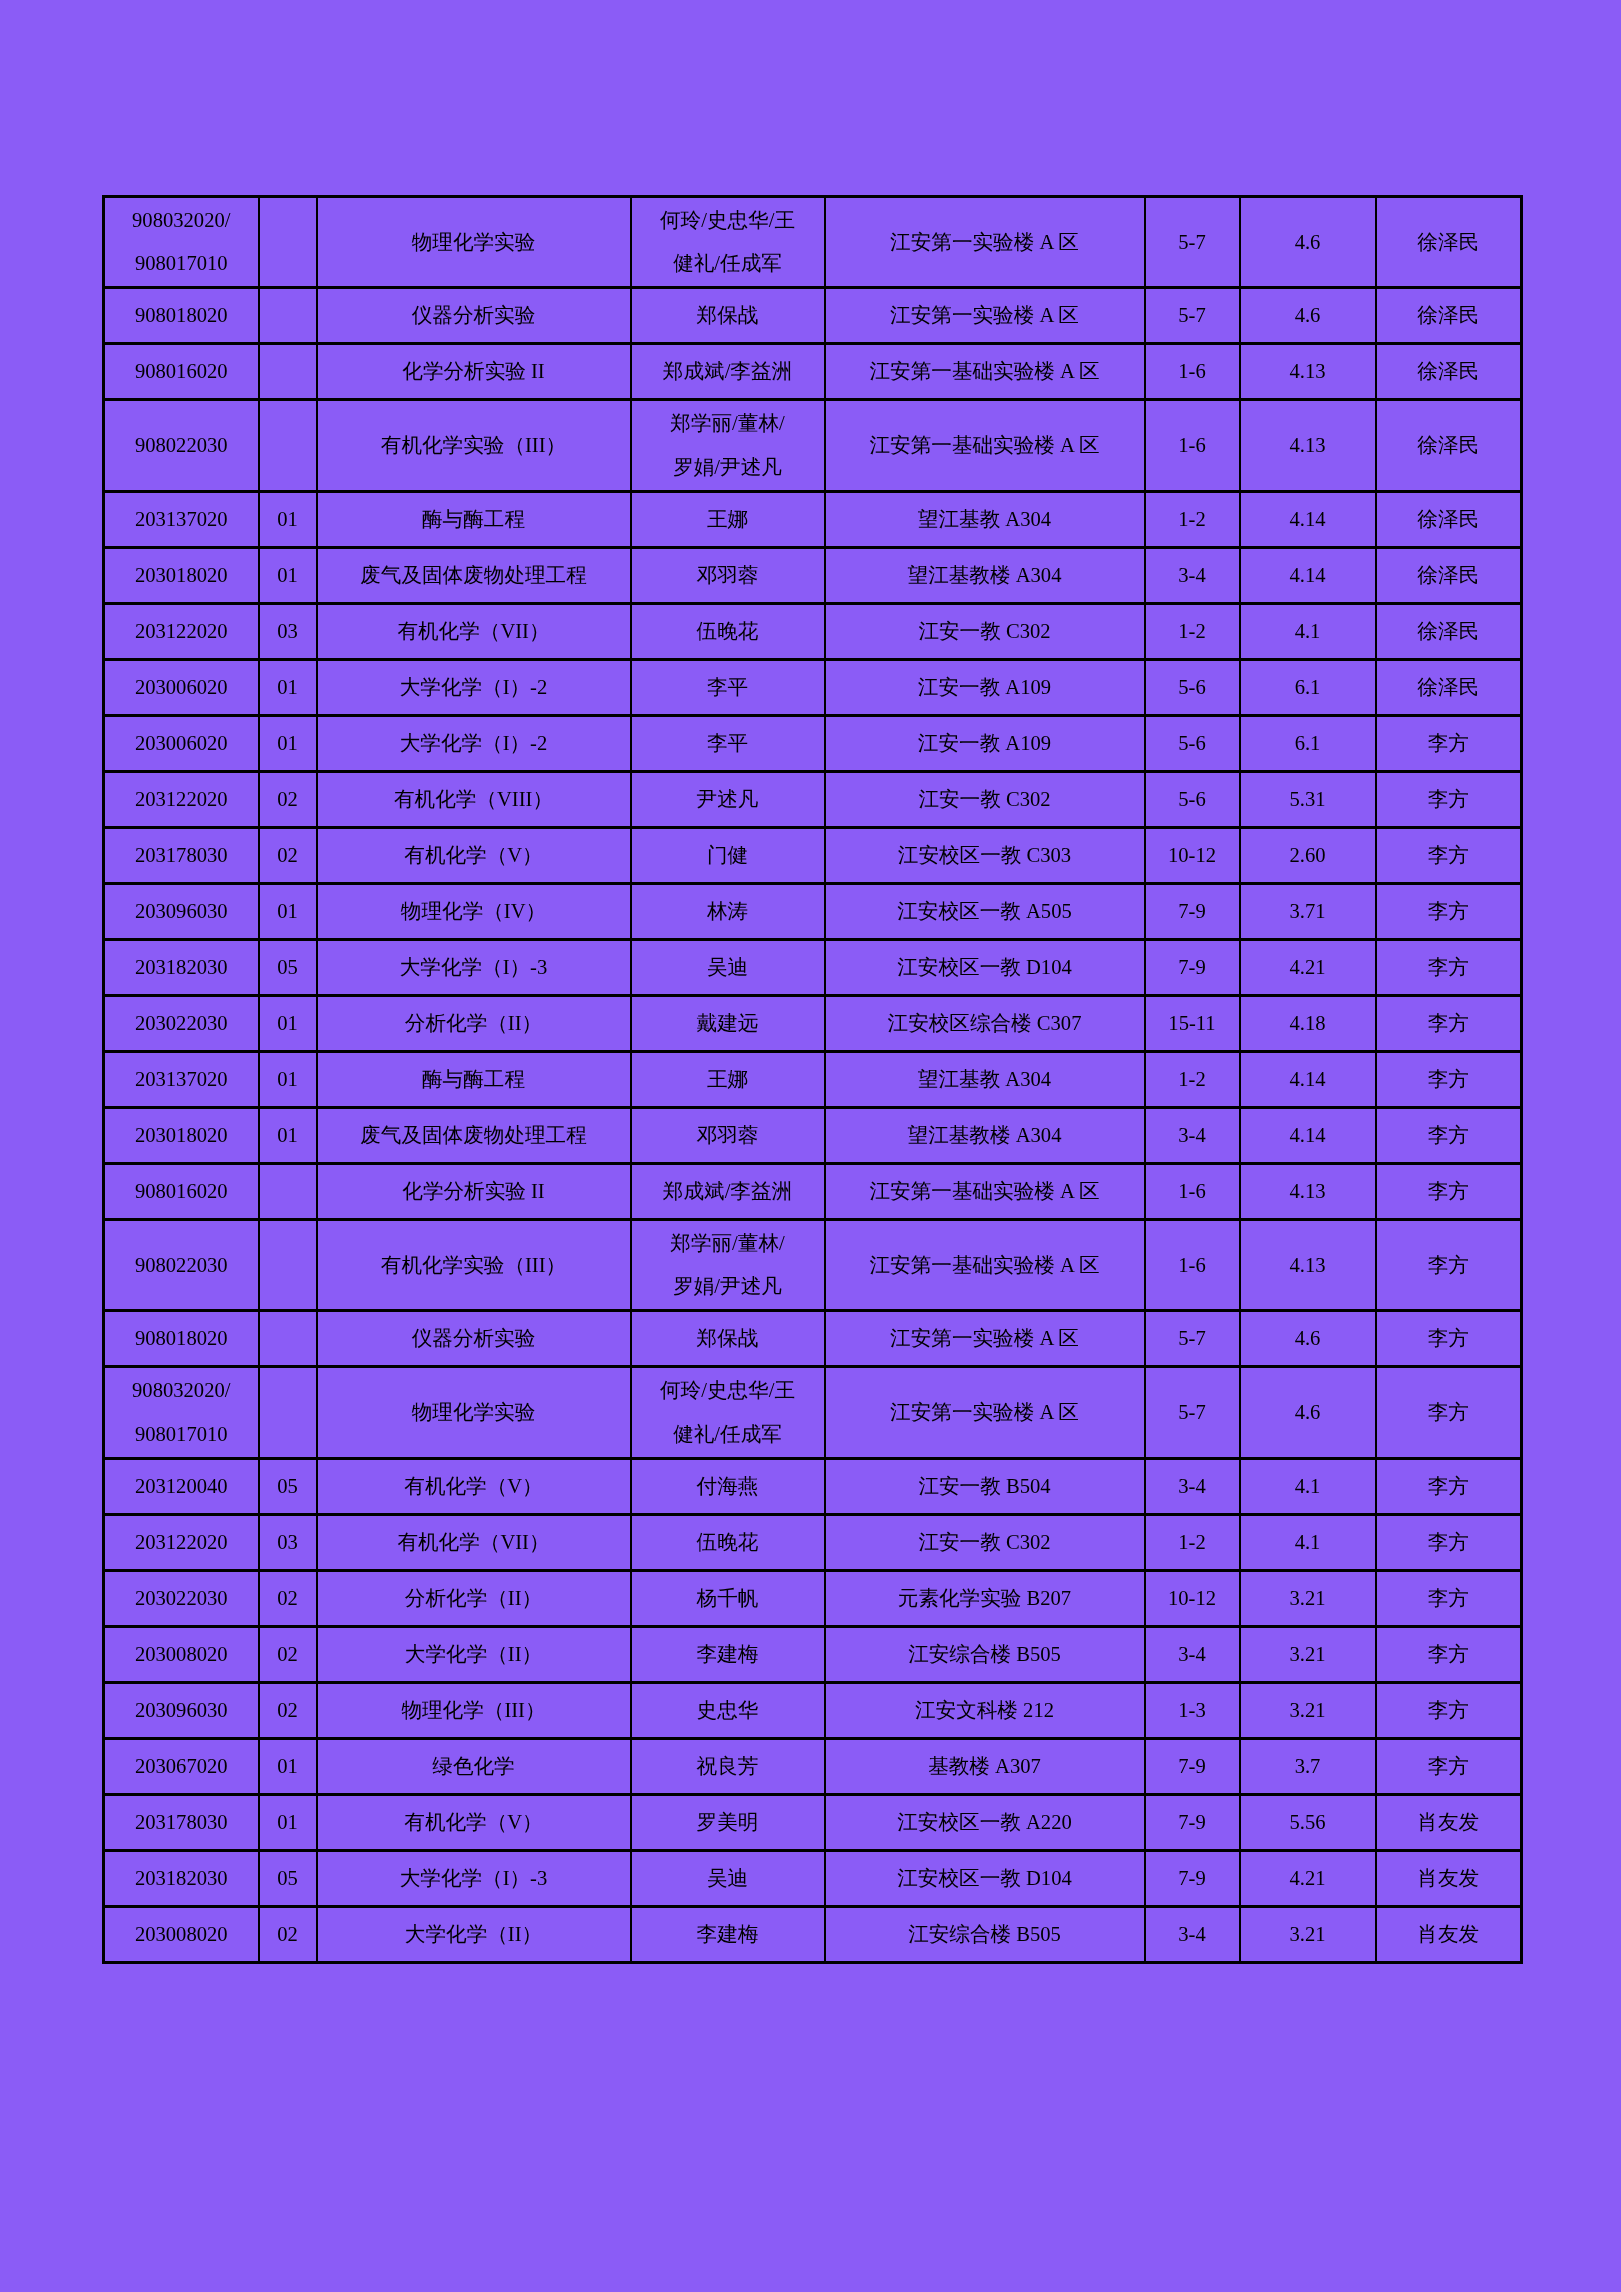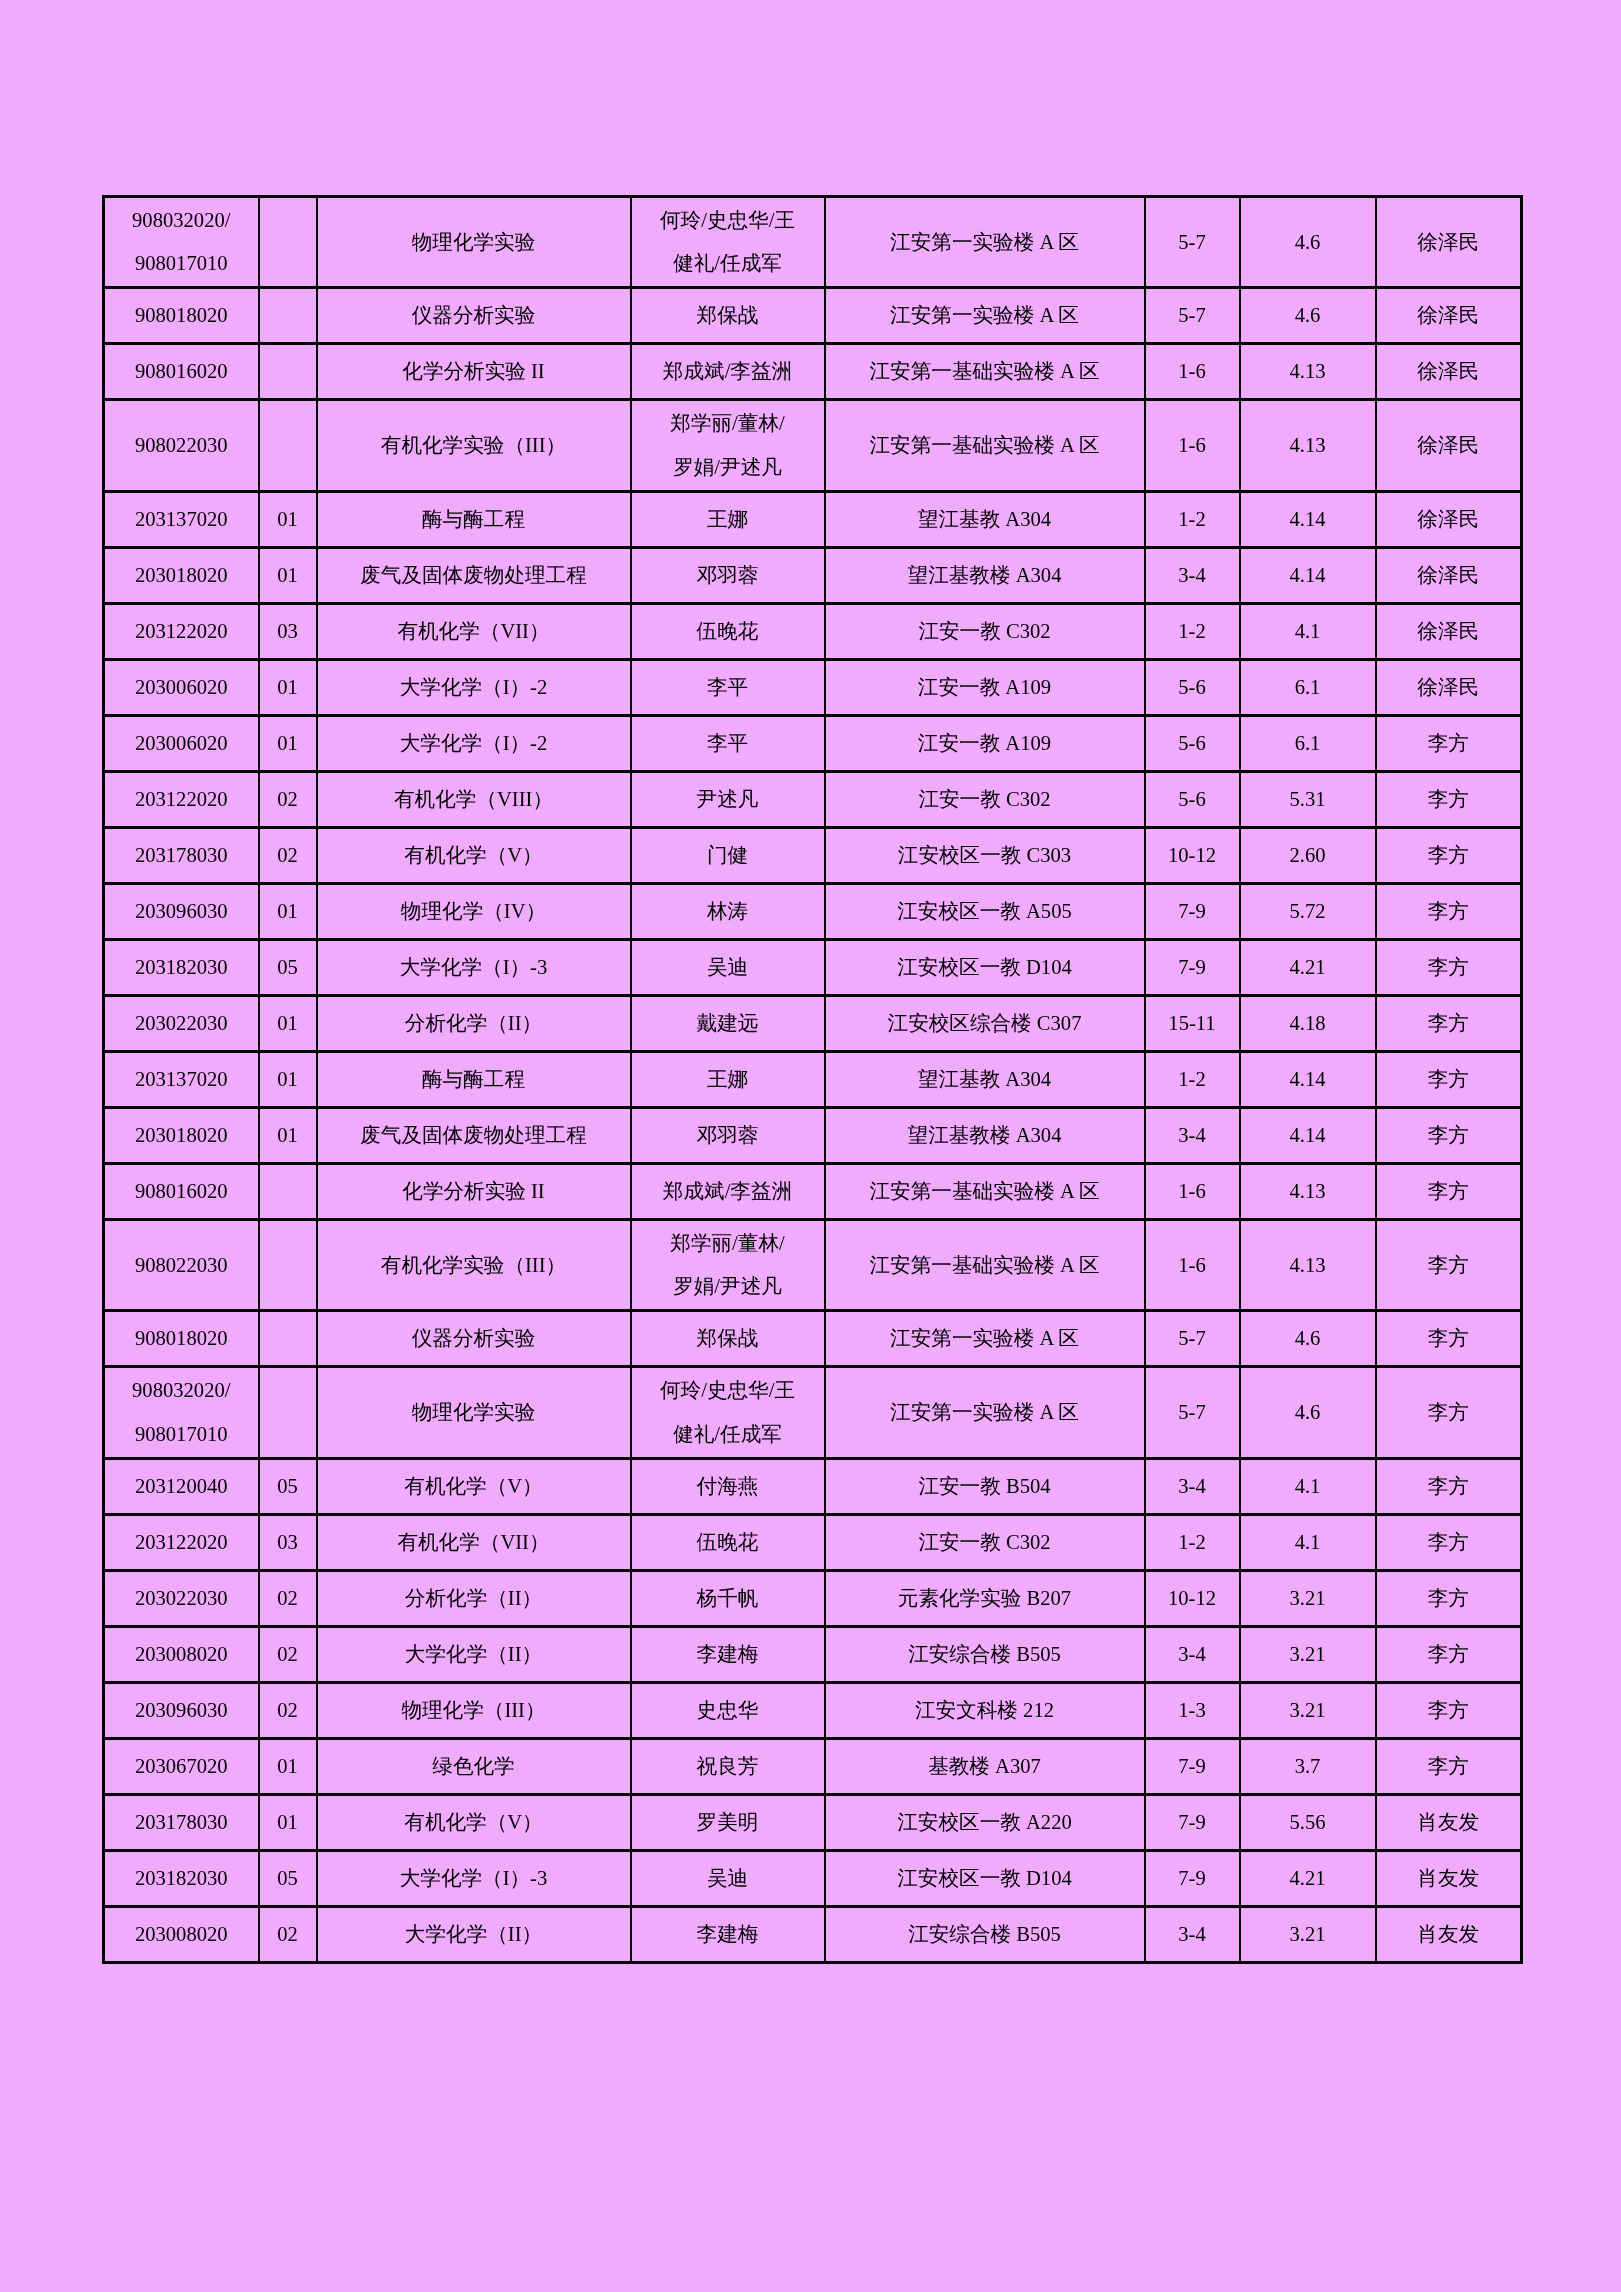--- a/index.html
+++ b/index.html
@@ -10,21 +10,21 @@
   body {
     width: 1621px;
     height: 2293px;
     font-family: "Liberation Serif", "DejaVu Serif", serif;
     color: #000000;
   }
   .sheet {
     position: relative;
     width: 1621px;
     height: 2293px;
-    background: #f0abfc;
+    background: #8b5cf6;
     overflow: hidden;
   }
   table.schedule {
     position: absolute;
     left: 102px;
     top: 195px;
     width: 1417px;
     border-collapse: collapse;
     table-layout: fixed;
     border: 3.9px solid #000000;
@@ -173,21 +173,21 @@
     <td>2.60</td>
     <td>李方</td>
   </tr>
         <tr>
     <td>203096030</td>
     <td>01</td>
     <td>物理化学（IV）</td>
     <td>林涛</td>
     <td>江安校区一教 A505</td>
     <td>7-9</td>
-    <td>5.72</td>
+    <td>3.71</td>
     <td>李方</td>
   </tr>
         <tr>
     <td>203182030</td>
     <td>05</td>
     <td>大学化学（I）-3</td>
     <td>吴迪</td>
     <td>江安校区一教 D104</td>
     <td>7-9</td>
     <td>4.21</td>

